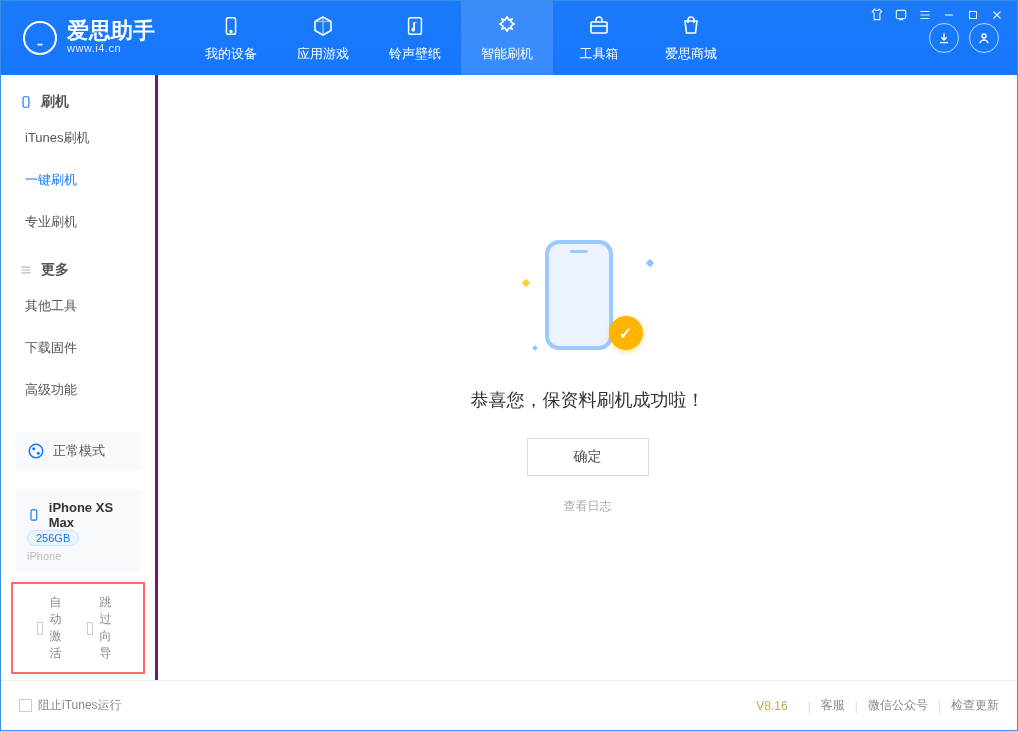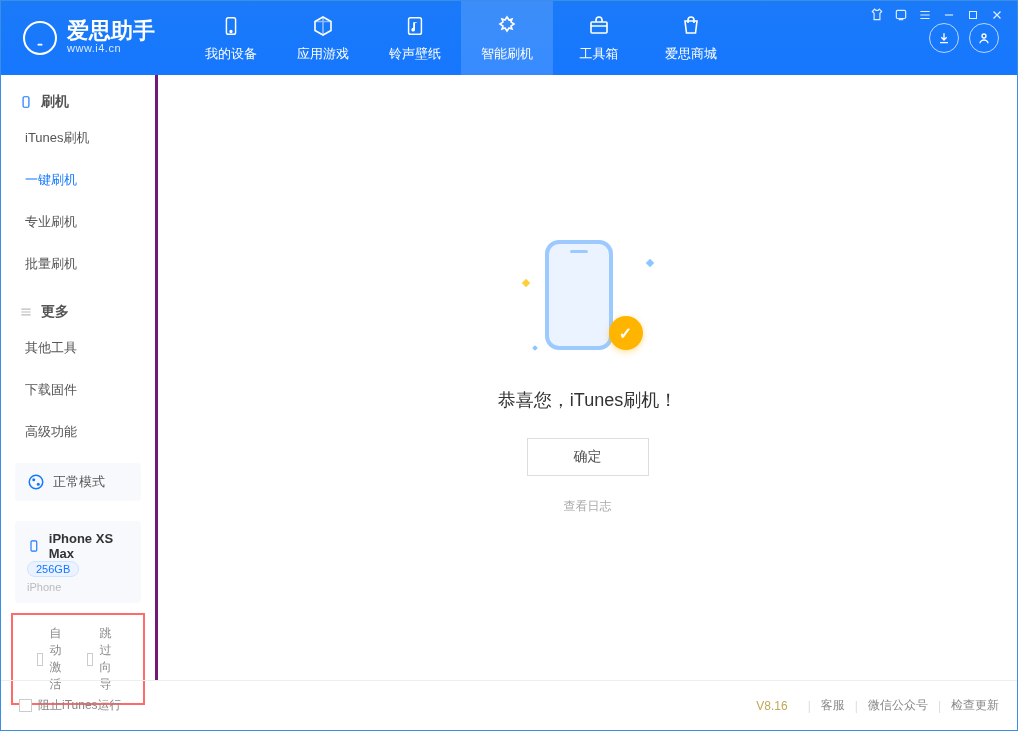--- a/index.html
+++ b/index.html
@@ -174,21 +174,20 @@
       <div class="sb-section-title">
         <svg width="14" height="14" viewBox="0 0 24 24" fill="none" stroke="#1677ff" stroke-width="2">
             <rect x="7" y="3" width="10" height="18" rx="2"></rect>
           </svg>
         <span>刷机</span>
       </div>
       <div class="sb-items">
         <div class="sb-item">iTunes刷机</div>
         <div class="sb-item active">一键刷机</div>
         <div class="sb-item">专业刷机</div>
-        <div class="sb-item">批量刷机</div>
       </div>
       <div class="sb-section-title">
         <svg width="14" height="14" viewBox="0 0 24 24" stroke="#bbb" stroke-width="2">
             <path d="M4 7h16M4 12h16M4 17h16"></path>
           </svg>
         <span>更多</span>
       </div>
       <div class="sb-items">
         <div class="sb-item">其他工具</div>
         <div class="sb-item">下载固件</div>
@@ -226,21 +225,21 @@
     </div>
 
     <div class="main">
       <div class="illus">
         <span class="sparkle" style="left:0;top:40px;"></span>
         <span class="sparkle" style="right:0;top:20px;background:#8ac6ff;"></span>
         <span class="sparkle" style="left:10px;bottom:10px;background:#8ac6ff;width:4px;height:4px;"></span>
         <div class="phone"></div>
         <div class="checkcircle">✓</div>
       </div>
-      <div class="msg">恭喜您，iTunes刷机！</div>
+      <div class="msg">恭喜您，保资料刷机成功啦！</div>
       <button class="ok-btn">确定</button>
       <a class="loglink">查看日志</a>
     </div>
   </div>
 
   <div class="statusbar">
     <label class="chk">
         <span class="chkbox"></span>
         <span>阻止iTunes运行</span>
       </label>

